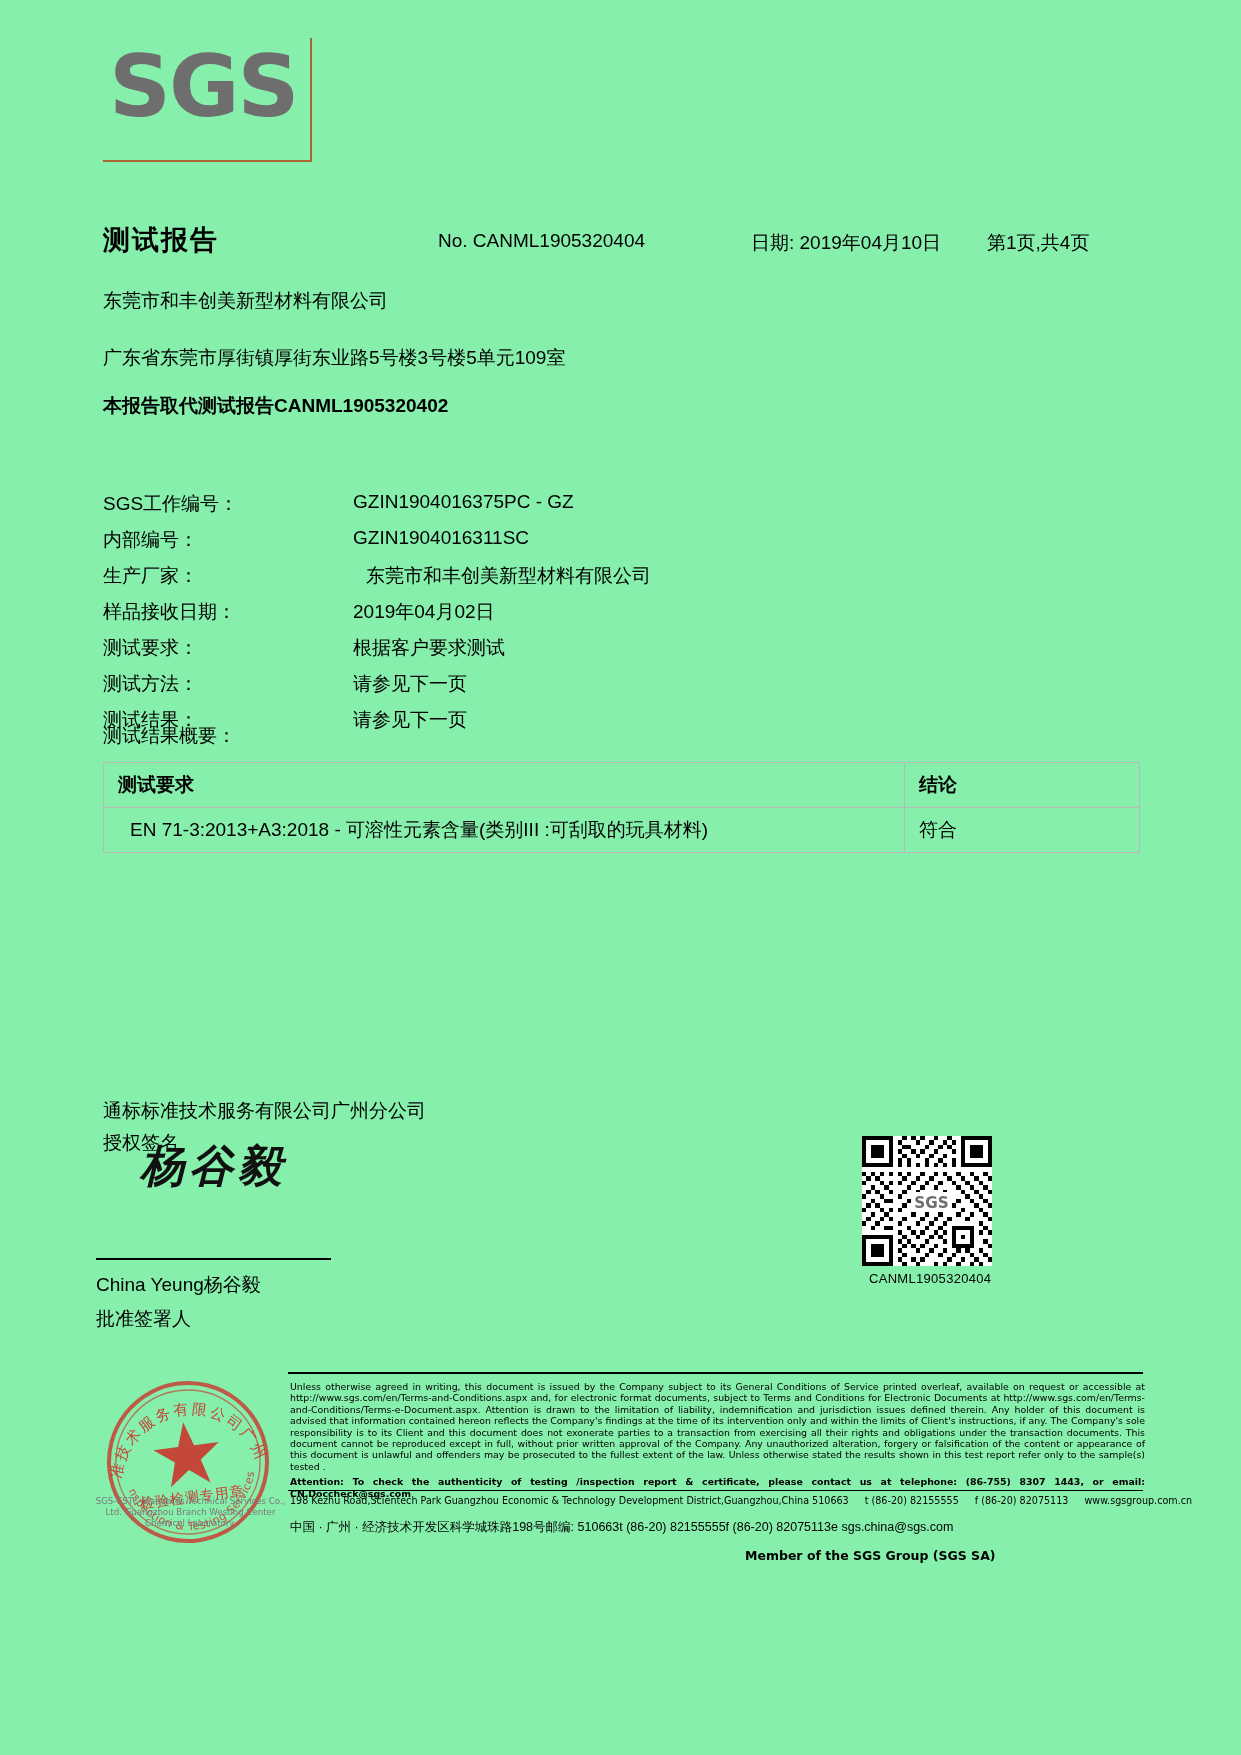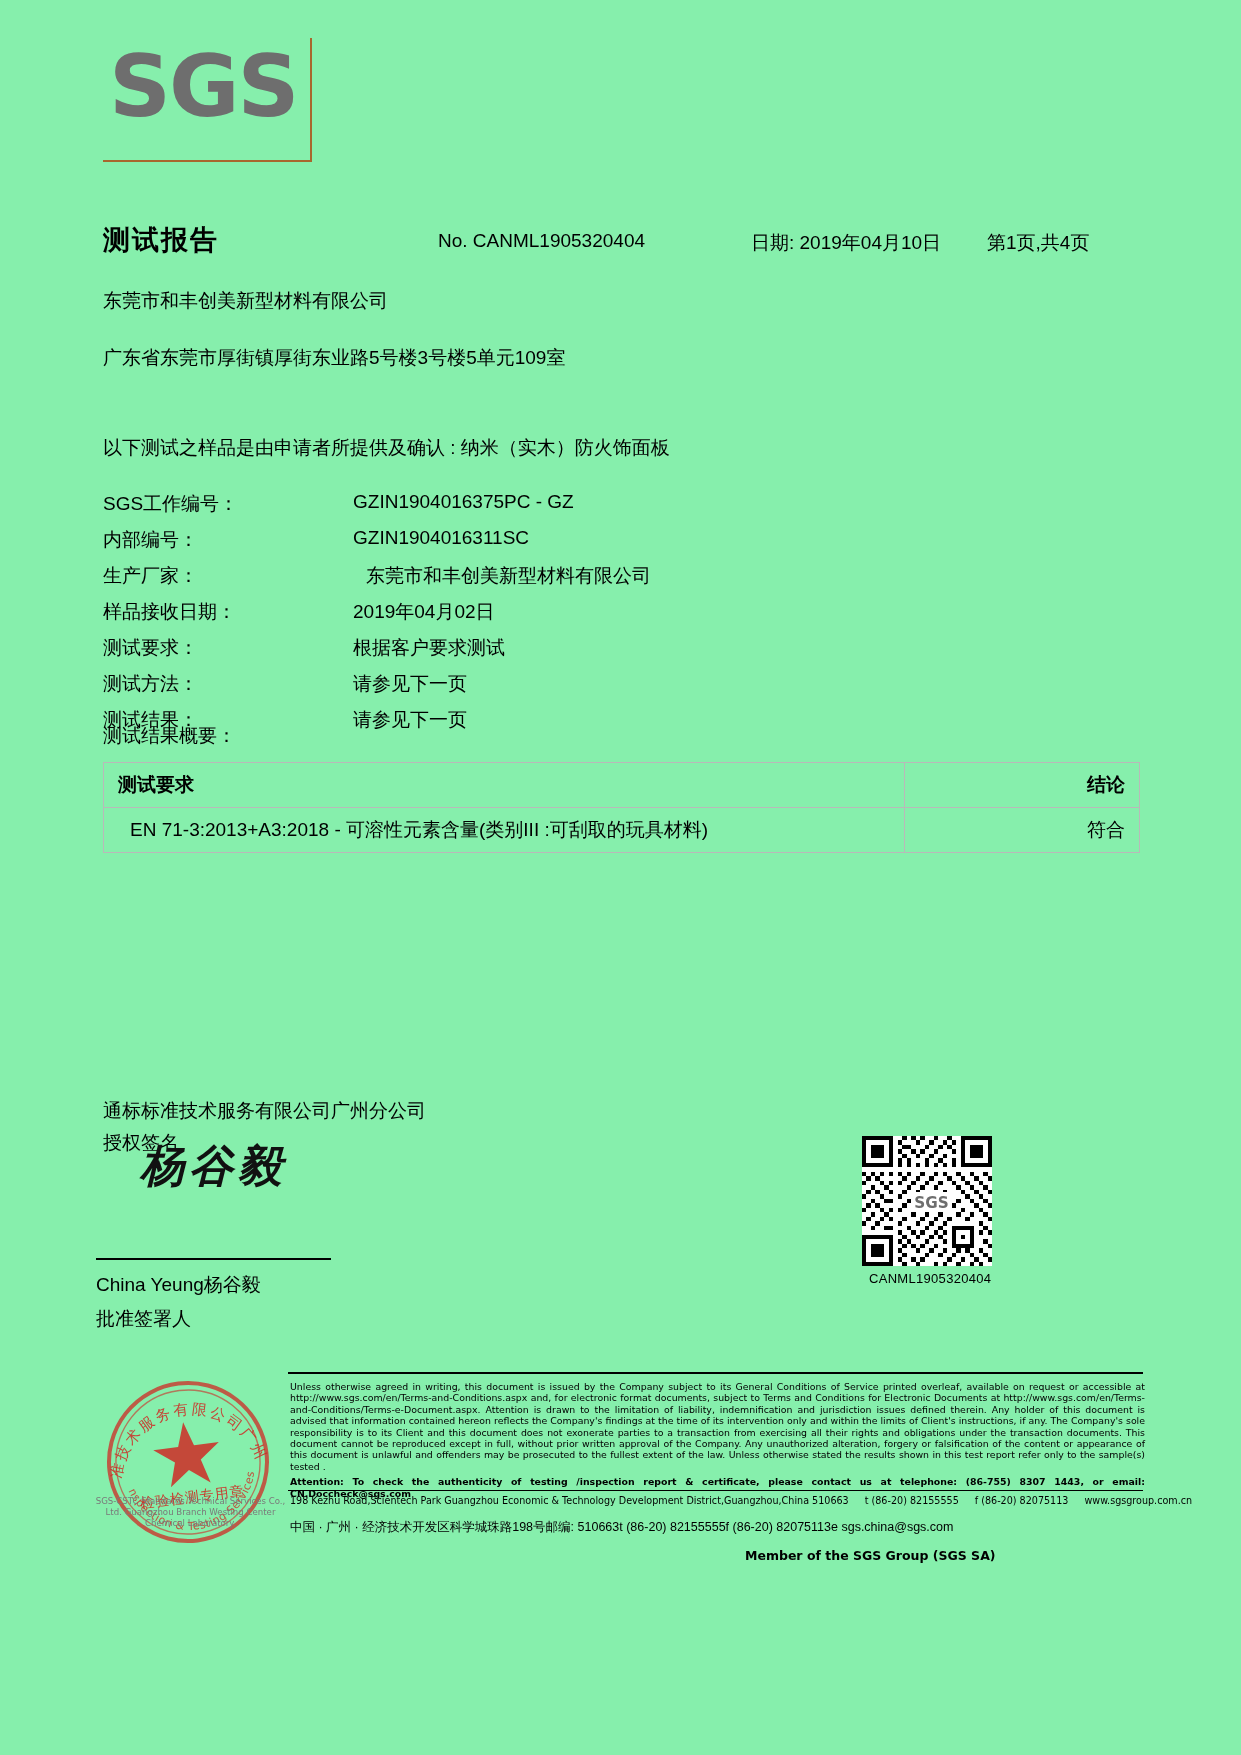--- a/index.html
+++ b/index.html
@@ -174,21 +174,21 @@
     padding: 9px 14px;
     font-weight: normal;
   }
   .results-table th.req,
   .results-table td.req {
     text-align: left;
     width: 760px;
   }
   .results-table th.conc,
   .results-table td.conc {
-    text-align: right;
+    text-align: left;
   }
   .results-table th {
     font-weight: bold;
   }
   .results-table td.req {
     padding-left: 26px;
   }
 
   
   .sig-company {
@@ -356,21 +356,21 @@
   <div class="title-row">
     <div class="doc-title">测试报告</div>
     <div class="doc-no">No. CANML1905320404</div>
     <div class="doc-date">日期: 2019年04月10日</div>
     <div class="doc-page">第1页,共4页</div>
   </div>
 
   <div class="client-name">东莞市和丰创美新型材料有限公司</div>
   <div class="client-addr">广东省东莞市厚街镇厚街东业路5号楼3号楼5单元109室</div>
 
-  <div class="sample-line">以下测试之样品是由申请者所提供及确认 : 纳米（实木）防火饰面板</div>
+  <div class="replace-note">本报告取代测试报告CANML1905320402</div>
 
   <div class="fields">
     <div class="field-row">
       <span class="field-label">SGS工作编号：</span>
       <span class="field-value v-ind-0">GZIN1904016375PC - GZ</span>
     </div>
     <div class="field-row">
       <span class="field-label">内部编号：</span>
       <span class="field-value v-ind-1">GZIN1904016311SC</span>
     </div>

